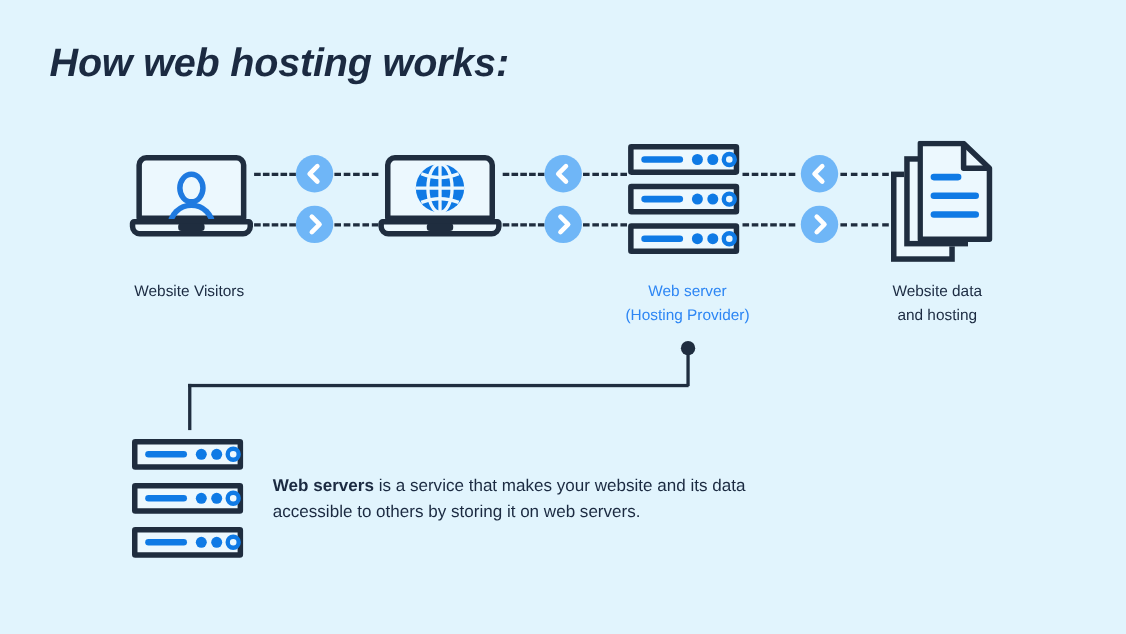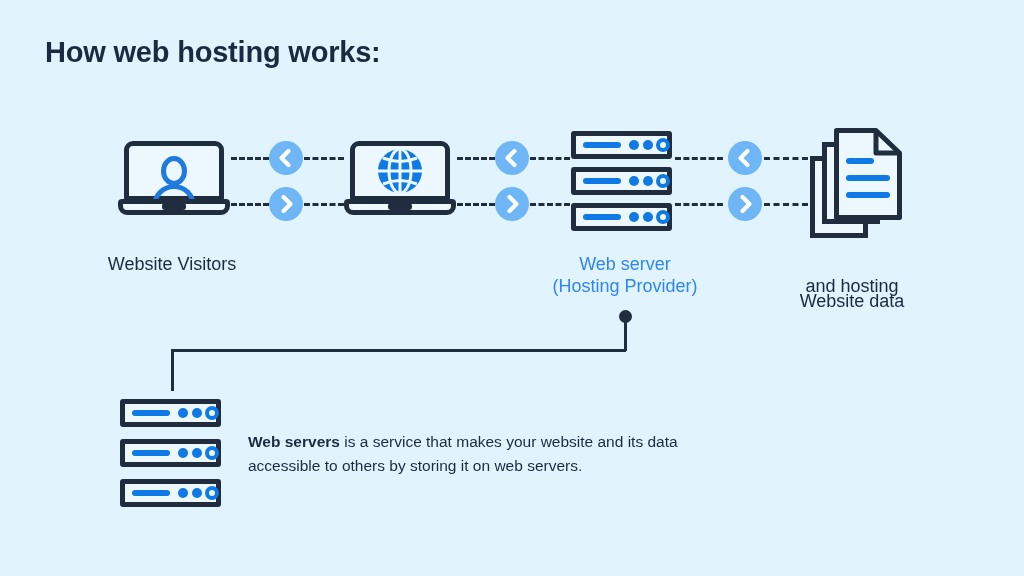--- a/index.html
+++ b/index.html
@@ -19,35 +19,36 @@
     position: relative;
     width: 1024px;
     height: 576px;
   }
 
   
   #page-title {
     position: absolute;
     left: 45px;
     top: 36px;
-    font-size: 29px;
+    font-size: 36px;
     font-weight: bold;
     letter-spacing: -0.2px;
     color: #1b2a41;
     white-space: nowrap;
+    font-style: italic;
   }
 
   
   .node {
     position: absolute;
   }
   .node-label {
     position: absolute;
     text-align: center;
-    font-size: 18px;
+    font-size: 14px;
     line-height: 22px;
     color: #1b2a41;
     white-space: nowrap;
   }
   .node-label.blue {
     color: #2d86f4;
   }
 
   
   .laptop {
@@ -321,21 +322,21 @@
     <svg width="88" height="92" viewBox="0 0 88 92" style="position:absolute;left:24px;top:0px;" aria-hidden="true">
       <path d="M2.5 2.5 H42 L65.5 25 V89.5 H2.5 Z" fill="#ecf8fe" stroke="#1f2d3f" stroke-width="5" stroke-linejoin="round"></path>
       <path d="M42 2.5 V25 H65.5" fill="none" stroke="#1f2d3f" stroke-width="5" stroke-linejoin="round"></path>
       <g stroke="#0f7ae5" stroke-width="6" stroke-linecap="round">
         <line x1="15" y1="33" x2="37" y2="33"></line>
         <line x1="15" y1="50" x2="53" y2="50"></line>
         <line x1="15" y1="67" x2="53" y2="67"></line>
       </g>
     </svg>
   </div>
-  <div class="node-label" style="left:756px; top:253px; width:192px;margin-top:37px;">Website data</div>
+  <div class="node-label" style="left:756px; top:253px; width:192px;">Website data</div>
   <div class="node-label" style="left:756px; top:275px; width:192px;">and hosting</div>
 
   <div class="elbow-dot" style="left:619px; top:310px;"></div>
   <div class="elbow" style="left:624px; top:320px; width:2.5px; height:31px;"></div>
   <div class="elbow" style="left:171px; top:349px; width:455px; height:2.5px;"></div>
   <div class="elbow" style="left:171px; top:349px; width:2.5px; height:42px;"></div>
 
   <div class="node" style="left:120px; top:399px;">
     <div class="server-unit" style="left:0; top:0;">
       <div class="bar"></div>

